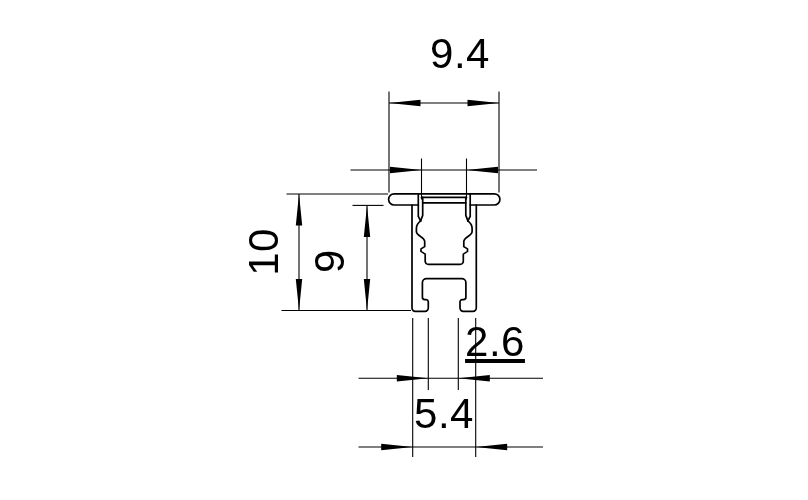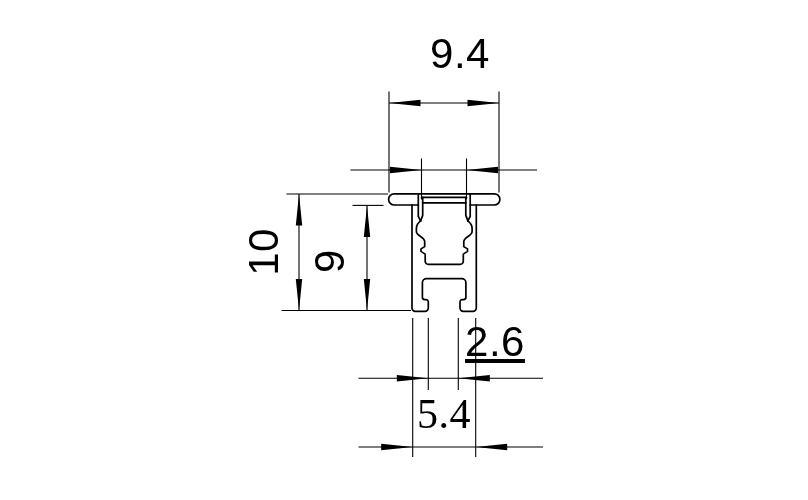--- a/index.html
+++ b/index.html
@@ -161,15 +161,15 @@
 
   <div class="dim-label" style="left:444px; top:54px;margin-left:16px;">9.4</div>
 
 
   <div class="dim-label vertical" style="left:264px; top:252px;">10</div>
 
   <div class="dim-label vertical" style="left:330px; top:261px;">9</div>
 
   <div class="dim-label" style="left:495px; top:342px;text-decoration:underline;">2.6</div>
 
-  <div class="dim-label" style="left:444px; top:414px;font-family:Liberation Serif, serif;">5.4</div>
+  <div class="dim-label" style="left:444px; top:414px;">5.4</div>
 
 </div>
 
 </body></html>

